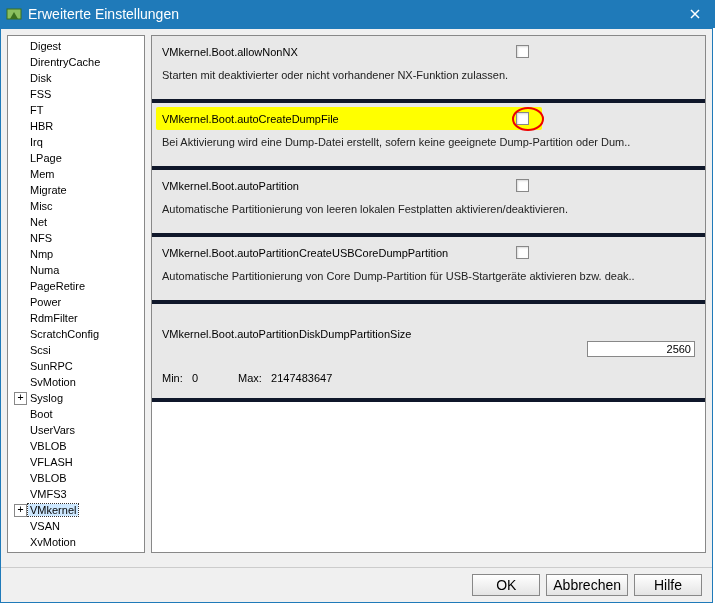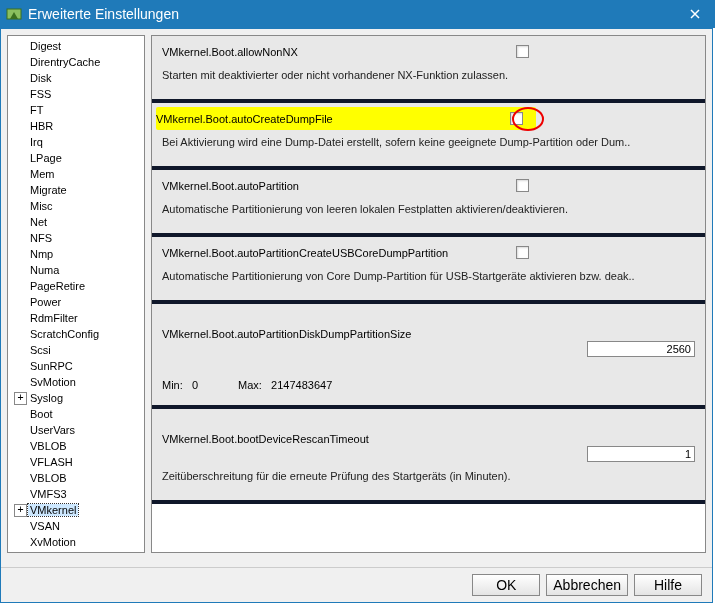--- a/index.html
+++ b/index.html
@@ -136,25 +136,26 @@
     font-family:Tahoma, sans-serif;
     font-size:11px;
     border:1px solid #888;
     padding:1px 3px;
     background:#fff;
     margin-top:31px;
   }
   .min-max {
     display:flex;
     gap:40px;
-    margin-top:20px;
+    margin-top:13px;
   }
   .highlight .setting-head {
     background:#ffff00;
     margin-left:-6px;
+    padding-left:6px;
     width:380px;
     border-radius:2px;
   }
   .red-circle {
     position:absolute;
     border:2px solid #e00;
     width:28px; height:20px;
     border-radius:50%;
     left:356px; top:0px;
     pointer-events:none;
@@ -339,27 +340,20 @@
           <div class="setting-block">
             <div class="setting-head" style="position: relative;">
               <div class="setting-title">VMkernel.Boot.autoPartitionDiskDumpPartitionSize</div>
               <div style="flex: 1 1 0%; text-align: right;"><input type="text" class="num-input" value="2560" style=""></div>
             </div>
             <div class="min-max">
               <span>Min:&nbsp;&nbsp;&nbsp;0</span>
               <span>Max:&nbsp;&nbsp;&nbsp;2147483647</span>
             </div>
           </div>
-          <div class="setting-block">
-            <div class="setting-head" style="position: relative;">
-              <div class="setting-title">VMkernel.Boot.bootDeviceRescanTimeout</div>
-              <div style="flex: 1 1 0%; text-align: right;"><input type="text" class="num-input" value="1" style=""></div>
-            </div>
-            <div class="setting-desc">Zeitüberschreitung für die erneute Prüfung des Startgeräts (in Minuten).</div>
-          </div>
         </div>
     </div>
   </div>
   <div class="button-bar">
     <button class="btn">OK</button>
     <button class="btn">Abbrechen</button>
     <button class="btn">Hilfe</button>
   </div>
 </div>
 

